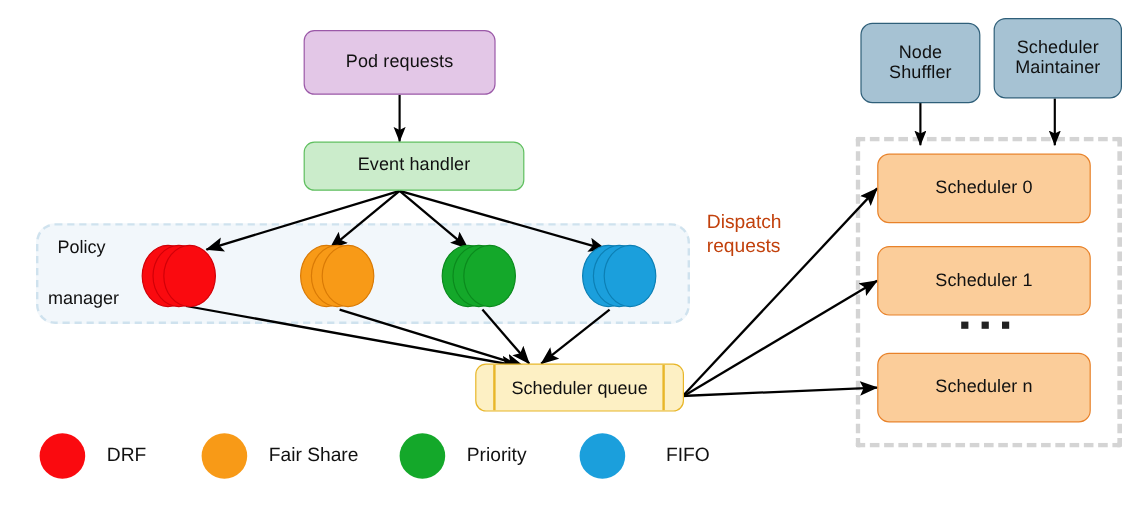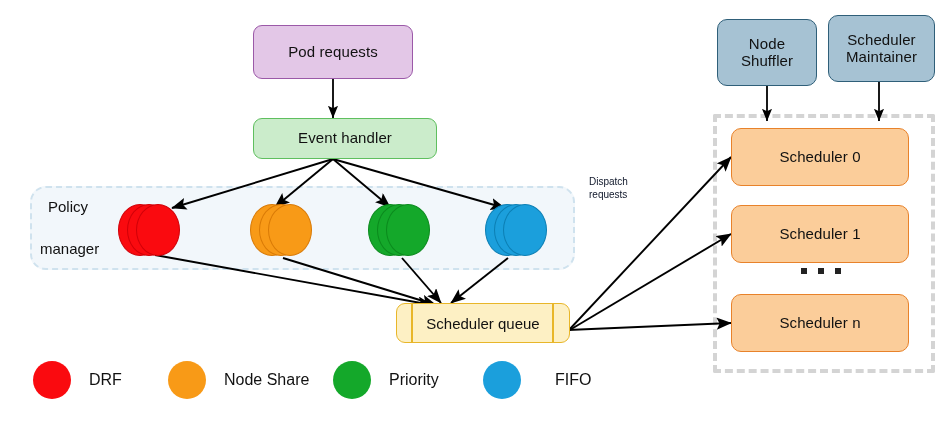--- a/index.html
+++ b/index.html
@@ -130,22 +130,22 @@
     flex: 0 0 auto;
   }
   .legend-text {
     margin-left: 18px;
     font-size: 16px;
     color: #111111;
     white-space: nowrap;
   }
   .free-label {
     position: absolute;
-    font-size: 10px;
-    color: #0f172a;
+    font-size: 16px;
+    color: #c2410c;
     line-height: 1.28;
     white-space: nowrap;
   }
   .ellipsis-dots {
     position: absolute;
     display: flex;
     gap: 11px;
     align-items: center;
   }
   .ellipsis-dots span {
@@ -259,21 +259,21 @@
 
   <div class="node node-sched" style="left:731px; top:294px; width:178px; height:58px;">Scheduler n</div>
 
   <div class="legend-item" style="left:33px; top:361px;">
     <div class="legend-dot" style="background:#fa0a0f;"></div>
     <div class="legend-text">DRF</div>
   </div>
 
   <div class="legend-item" style="left:168px; top:361px;">
     <div class="legend-dot" style="background:#f89a17;"></div>
-    <div class="legend-text">Node Share</div>
+    <div class="legend-text">Fair Share</div>
   </div>
 
   <div class="legend-item" style="left:333px; top:361px;">
     <div class="legend-dot" style="background:#14a82a;"></div>
     <div class="legend-text">Priority</div>
   </div>
 
   <div class="legend-item" style="left:483px; top:361px;gap:16px;">
     <div class="legend-dot" style="background:#1b9fdc;"></div>
     <div class="legend-text">FIFO</div>

